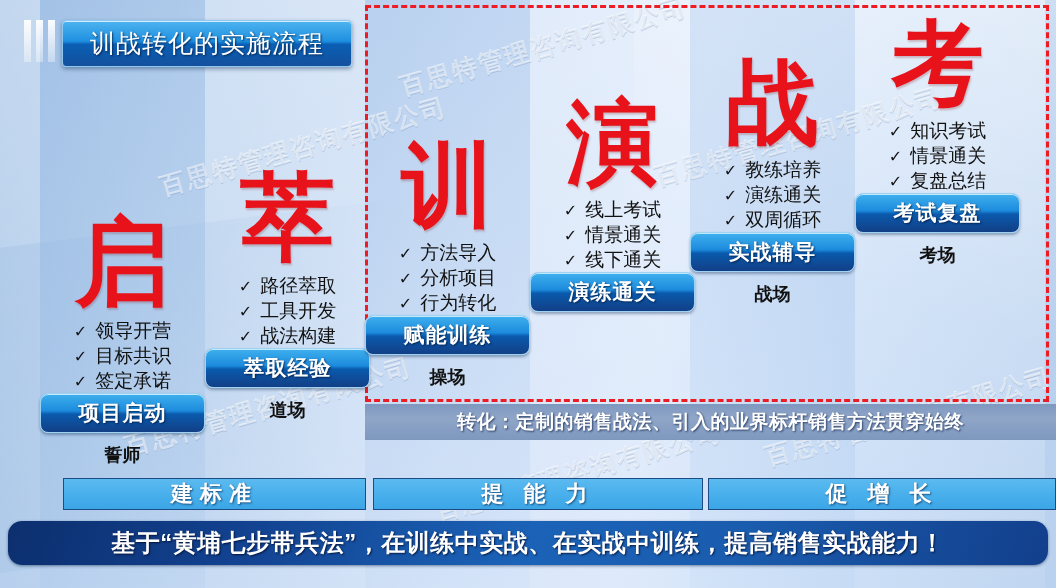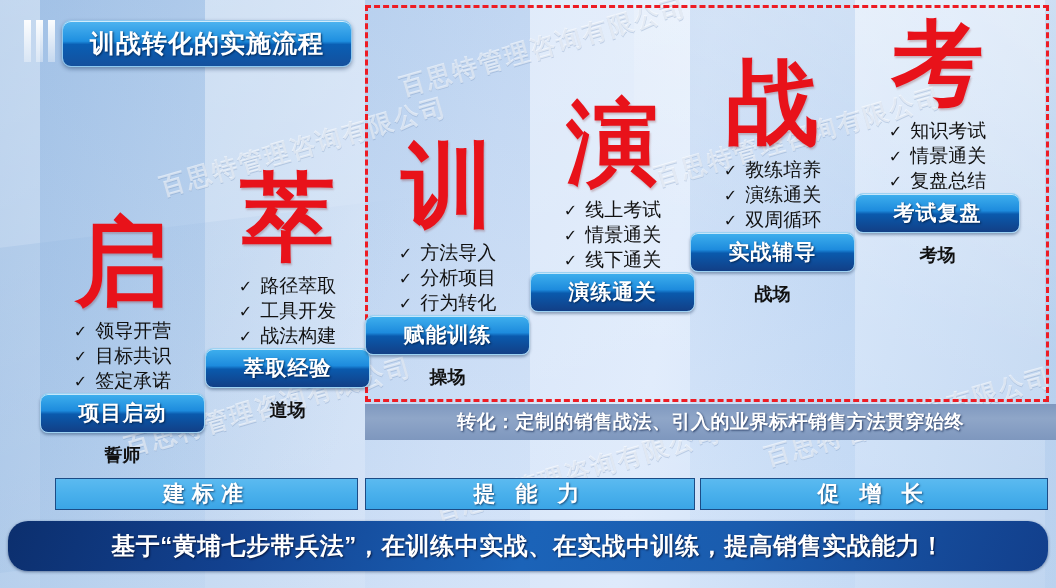--- a/index.html
+++ b/index.html
@@ -37,26 +37,26 @@
     font-size:25px;font-weight:bold;letter-spacing:2px;
     transform:rotate(-16deg);white-space:nowrap;
     text-shadow:0 1px 0 rgba(120,150,190,.35);
     pointer-events:none;user-select:none;
   }
 
   
   .hdr-bars{position:absolute;left:24px;top:20px;display:flex;gap:5px;}
   .hdr-bars i{display:block;width:7px;height:42px;background:linear-gradient(180deg,rgba(255,255,255,.95),rgba(255,255,255,.35));}
   .title-btn{
-    position:absolute;left:62px;top:20px;width:288px;height:45px;border-radius:9px;
+    position:absolute;left:62px;top:20px;width:288px;height:45px;border-radius:4px;
     background:linear-gradient(180deg,#4eb4f0 0%,#1e8fe0 45%,#0a5fb4 52%,#14509d 100%);
     box-shadow:inset 0 1px 0 rgba(255,255,255,.75),0 2px 4px rgba(20,50,90,.45);
     border:1px solid #8fc8ef;
     display:flex;align-items:center;justify-content:center;
-    color:#fff;font-size:25px;font-weight:bold;letter-spacing:1px;
+    color:#fff;font-size:25px;font-weight:normal;letter-spacing:1px;
     text-shadow:1px 1px 2px rgba(0,30,70,.85);
   }
 
   
   .dashbox{
     position:absolute;left:365px;top:5px;width:684px;height:397px;
     border:3px dashed #ed1c24;box-sizing:border-box;pointer-events:none;
   }
 
   
@@ -84,33 +84,33 @@
   .graybar{
     position:absolute;left:365px;top:404px;width:691px;height:36px;
     background:linear-gradient(180deg,#7f98bf 0%,#8fa6c8 40%,#7e97be 100%);
     display:flex;align-items:center;justify-content:center;
     color:#fff;font-size:19px;font-weight:bold;letter-spacing:.5px;
     text-shadow:1px 1px 2px rgba(20,40,80,.8);
     font-family:Liberation Serif, serif;
   }
 
   
-  .cats{position:absolute;left:0;top:478px;width:940px;height:34px;}
+  .cats{position:absolute;left:8px;top:478px;width:940px;height:34px;}
   .cat{
     position:absolute;height:32px;border:1px solid #1c4c86;
     background:linear-gradient(180deg,#5bbaf0 0%,#49b0ec 50%,#3ba5e6 100%);
     display:flex;align-items:center;justify-content:center;
     color:#fff;font-size:22px;font-weight:bold;letter-spacing:7px;
     text-shadow:1px 1px 2px rgba(10,40,80,.7);
     box-sizing:border-box;
   }
 
   
   .banner{
-    position:absolute;left:8px;top:521px;width:1040px;height:50px;border-radius:20px;
+    position:absolute;left:8px;top:521px;width:1040px;height:44px;border-radius:14px;
     background:linear-gradient(110deg,#0c2f6e 0%,#12418f 22%,#1b63b8 50%,#1a5cae 70%,#123f8c 100%);
     display:flex;align-items:center;justify-content:center;
     color:#fff;font-size:24px;font-weight:bold;letter-spacing:.5px;
     text-shadow:1px 1px 2px rgba(0,10,40,.8);
     box-shadow:0 1px 3px rgba(10,30,70,.5);
   }
 </style>
 </head>
 <body>
 

